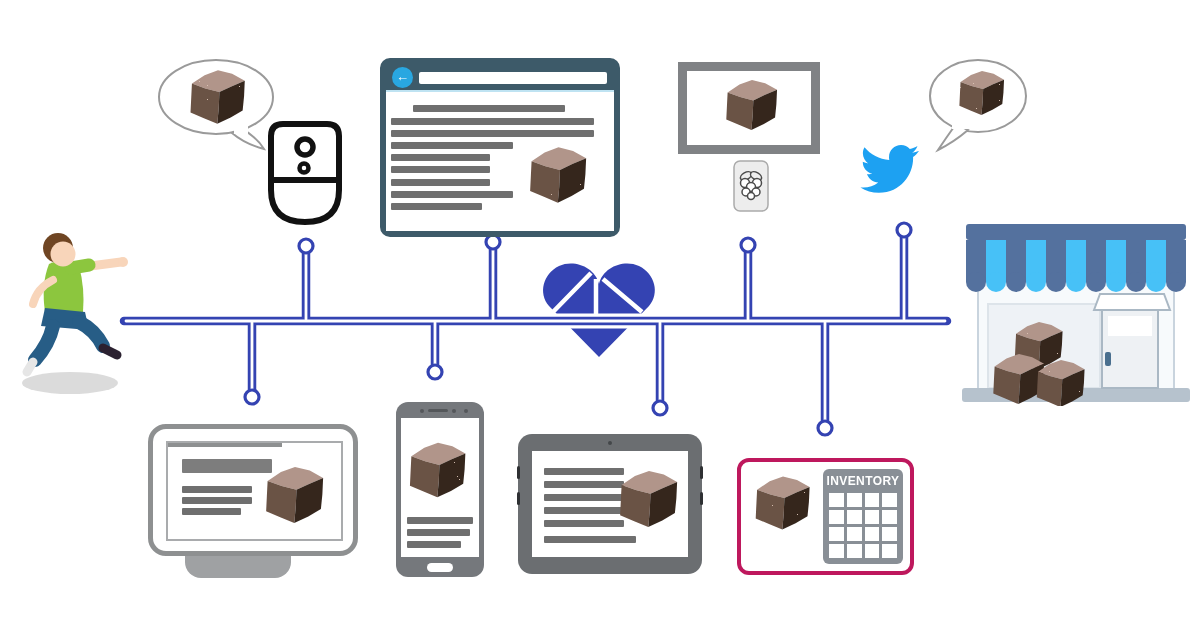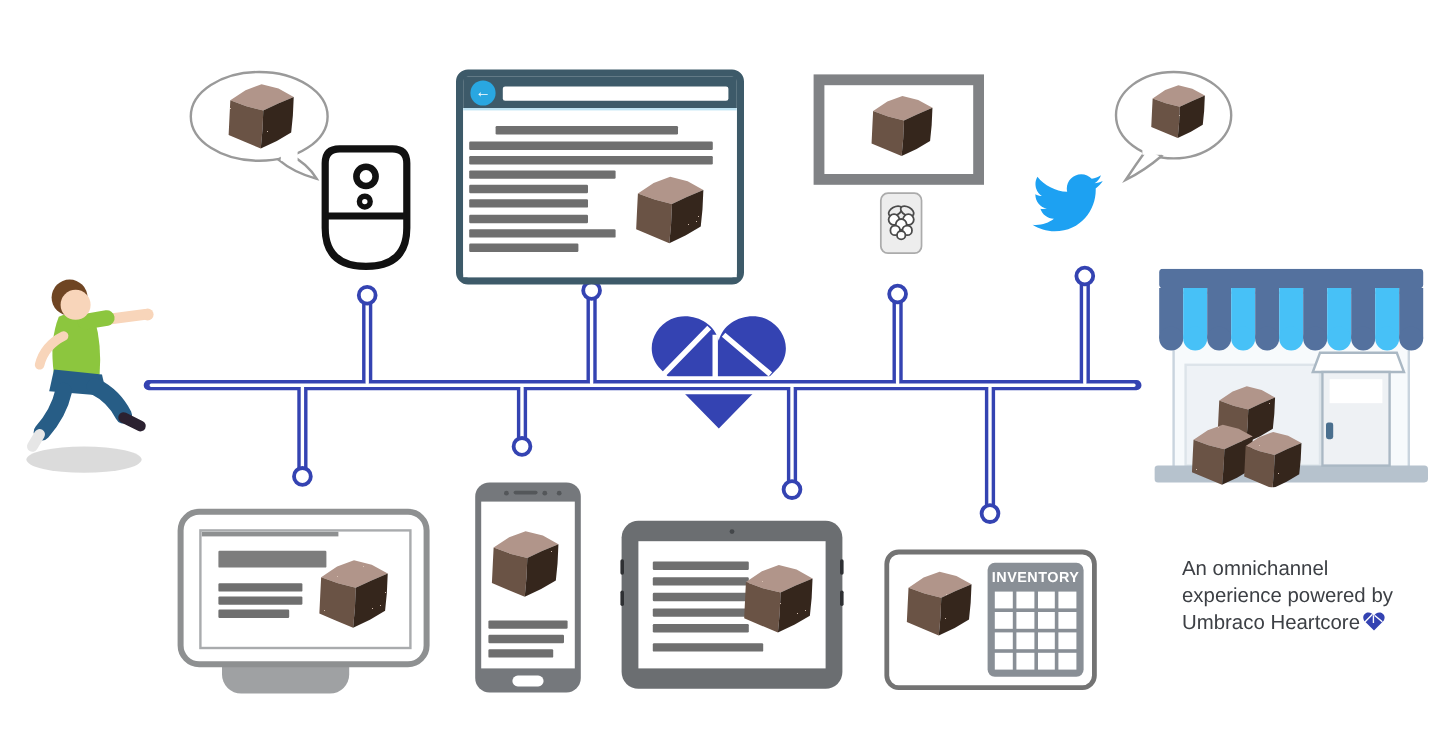--- a/index.html
+++ b/index.html
@@ -37,21 +37,21 @@
   .phone-dot{position:absolute;width:4px;height:4px;border-radius:50%;background:#54575a;top:7px;}
   .phone-home{position:absolute;left:31px;bottom:5px;width:26px;height:9px;background:#fff;border-radius:5px;}
   
   .tablet{left:518px;top:434px;width:184px;height:140px;background:#6b6e71;
           border-radius:14px;z-index:3;}
   .tablet-screen{position:absolute;left:14px;top:17px;width:156px;height:106px;background:#fff;overflow:hidden;}
   .tablet-cam{position:absolute;left:90px;top:7px;width:4px;height:4px;border-radius:50%;background:#44474a;}
   .tablet-btn{position:absolute;width:3px;height:13px;background:#2e3033;border-radius:2px;}
   
   .inventory{left:737px;top:458px;width:169px;height:109px;background:#fff;
-             border:4px solid #737373;border-radius:12px;z-index:3;}
+             border:4px solid #be185d;border-radius:12px;z-index:3;}
   .inv-panel{position:absolute;left:82px;top:7px;width:80px;height:95px;background:#898f96;
              border-radius:6px;padding:0;}
   .inv-label{margin-top:5px;text-align:center;color:#fff;font-weight:bold;font-size:12px;
              letter-spacing:0.4px;font-family:"Liberation Sans",sans-serif;}
   .inv-grid{display:grid;grid-template-columns:repeat(4,1fr);gap:3px;margin:5px 6px 6px 6px;}
   .inv-cell{background:#fff;height:14px;}
   
   .caption{left:985px;top:463px;width:202px;font-size:17px;line-height:1.33;color:#3d4045;z-index:3;}
   .caption .mini-heart{display:inline-block;vertical-align:-2px;margin-left:3px;}
   .brownie{position:absolute;z-index:4;}
@@ -317,20 +317,14 @@
           <div class="inv-cell"></div>
           <div class="inv-cell"></div>
           <div class="inv-cell"></div>
         </div>
     </div>
   </div>
   <svg class="brownie" style="left:748px;top:472px" width="70" height="62" viewBox="0 0 100 88">
       <use href="#brownie-sym"></use>
     </svg>
 
-  <div class="abs caption">
-    <span>An omnichannel experience powered by Umbraco Heartcore</span><span class="mini-heart"><svg width="18" height="16" viewBox="0 0 112 96">
-          <path fill="#3443b2" d="M56 20 C51 4,30 -4,15 3 C-1 11,-6 30,5 43 L56 94 L106 43 C117 30,112 11,96 3 C81 -4,60 4,56 20 Z"></path>
-          <path stroke="#fff" stroke-width="7" fill="none" d="M9 50 L48 10 M53 16 L53 55 M60 16 L99 49"></path>
-        </svg></span>
-  </div>
 
 </div>
 
 </body></html>

